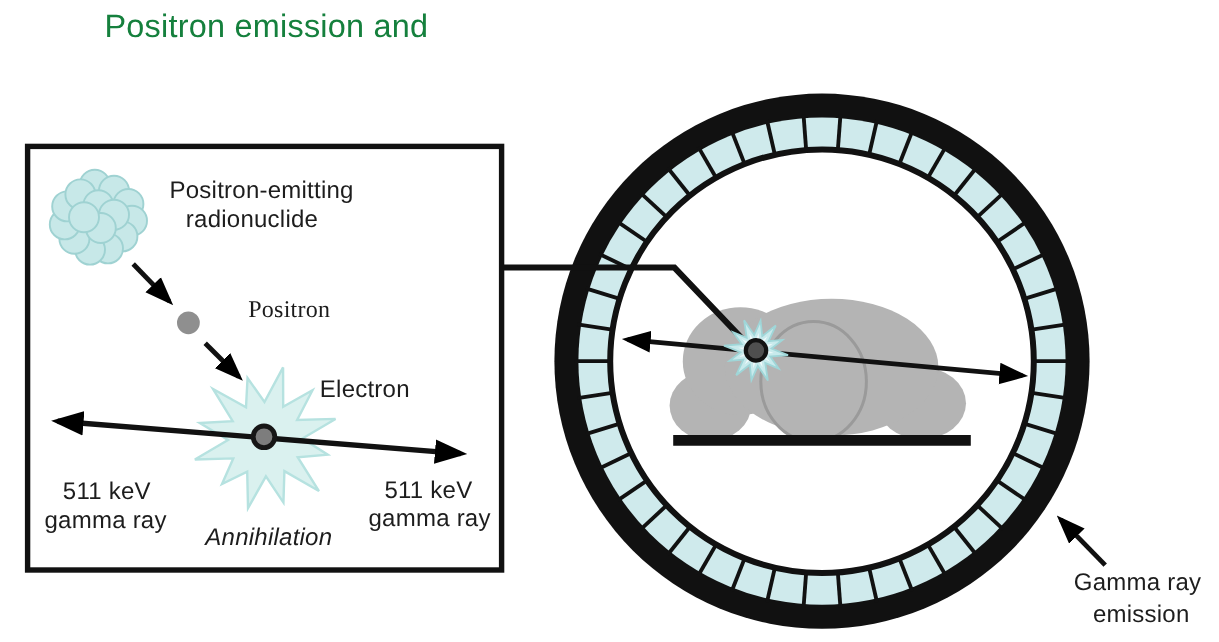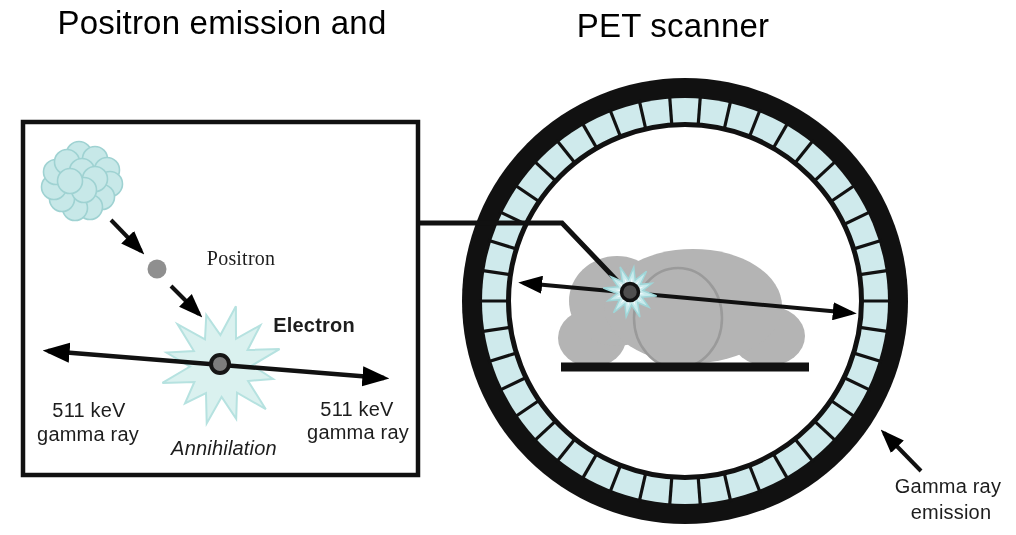--- a/index.html
+++ b/index.html
@@ -6,21 +6,21 @@
   #stage{
     position:relative;width:1016px;height:535px;background:#ffffff;
     font-family:"Liberation Sans",sans-serif;overflow:hidden;
   }
   #diagram{position:absolute;left:0;top:0;}
   .lbl{
     position:absolute;transform:translate(-50%,-50%);
     font-size:20px;color:#1d1d1d;white-space:nowrap;line-height:1;
     letter-spacing:0.2px;
   }
-  .title{font-size:33px;color:#000000;}
+  .title{font-size:27px;color:#15803d;}
 </style>
 </head>
 <body>
 
 <div id="stage">
 
   <svg id="diagram" width="1016" height="535" viewBox="0 0 1016 535">
     <defs>
       <marker id="ah" viewBox="0 0 8 6" markerWidth="6" markerHeight="4.6" refX="6.4" refY="3" orient="auto-start-reverse" markerUnits="strokeWidth">
         <path d="M0,0 L8,3 L0,6 Z"></path>
@@ -112,24 +112,25 @@
         <line x1="523" y1="283" x2="852" y2="313" stroke="#111111" stroke-width="4" marker-start="url(#ah)" marker-end="url(#ah)"></line>
         <polyline points="420,223 562,223 623,287" fill="none" stroke="#111111" stroke-width="5"></polyline>
         <polygon points="656.7,296.0 641.9,297.2 649.0,307.2 637.7,302.5 639.9,317.1 631.5,304.9 626.2,316.8 624.8,303.9 613.5,312.7 619.5,299.7 607.9,300.7 617.1,293.5 603.3,288.0 618.1,286.8 611.0,276.8 622.3,281.5 620.1,266.9 628.5,279.1 633.8,267.2 635.2,280.1 646.5,271.3 640.5,284.3 652.1,283.3 642.9,290.5" fill="#c8eaec" stroke="#9fd6d8" stroke-width="1.5"></polygon>
         <polygon points="644.8,294.2 636.4,294.8 641.7,301.4 634.2,297.6 635.5,306.0 630.8,299.0 627.8,306.8 627.2,298.4 620.6,303.7 624.4,296.2 616.0,297.5 623.0,292.8 615.2,289.8 623.6,289.2 618.3,282.6 625.8,286.4 624.5,278.0 629.2,285.0 632.2,277.2 632.8,285.6 639.4,280.3 635.6,287.8 644.0,286.5 637.0,291.2" fill="#eef9fa"></polygon>
         <circle cx="630" cy="292" r="8.5" fill="#4f4f4f" stroke="#121212" stroke-width="3.5"></circle>
         <line x1="921" y1="471" x2="884" y2="433" stroke="#111111" stroke-width="4" marker-end="url(#ah)"></line>
       </g>
   </svg>
 
   <div class="lbl title" style="left:222px;top:22px;">Positron emission and</div>
-  <div class="lbl title" style="left:673px;top:25px;">PET scanner</div>
 
+  <div class="lbl" style="left:218px;top:159px;">Positron-emitting</div>
+  <div class="lbl" style="left:210px;top:183px;">radionuclide</div>
   <div class="lbl" style="left:241px;top:258px;font-family:Liberation Serif, serif;">Positron</div>
-  <div class="lbl" style="left:314px;top:325px;font-weight:bold;">Electron</div>
+  <div class="lbl" style="left:304px;top:325px;">Electron</div>
   <div class="lbl" style="left:89px;top:410px;">511 keV</div>
   <div class="lbl" style="left:88px;top:434px;">gamma ray</div>
   <div class="lbl" style="left:357px;top:409px;">511 keV</div>
   <div class="lbl" style="left:358px;top:432px;">gamma ray</div>
   <div class="lbl" style="left:224px;top:448px;font-style:italic;">Annihilation</div>
 
   <div class="lbl" style="left:948px;top:486px;">Gamma ray</div>
   <div class="lbl" style="left:951px;top:512px;">emission</div>
 </div>
 

